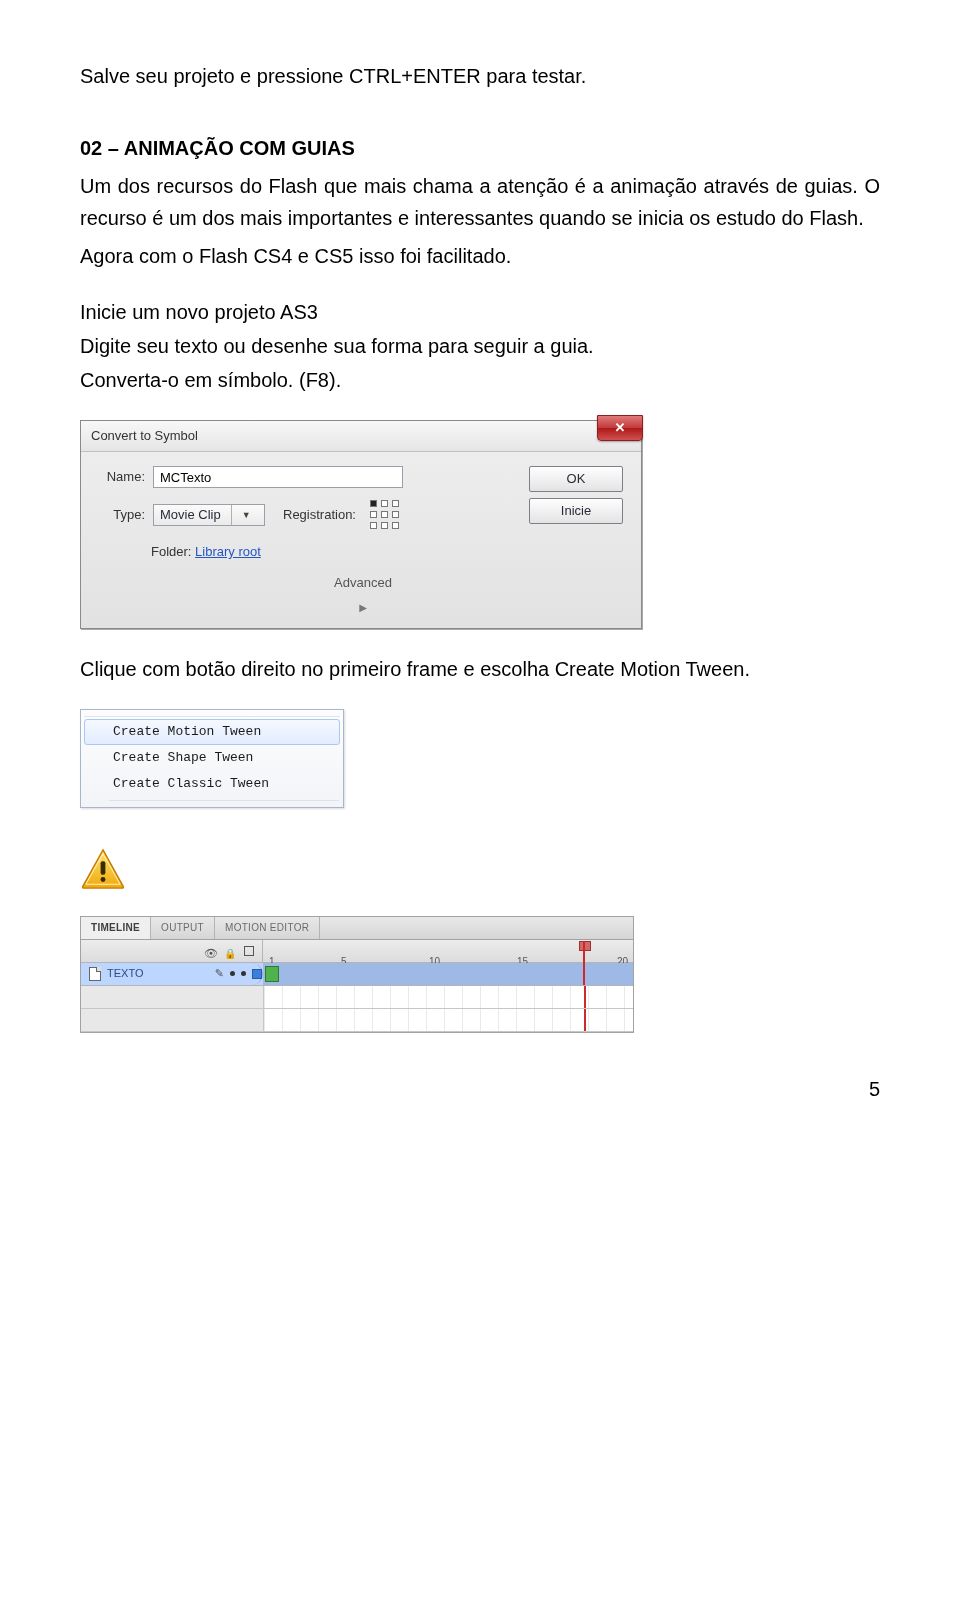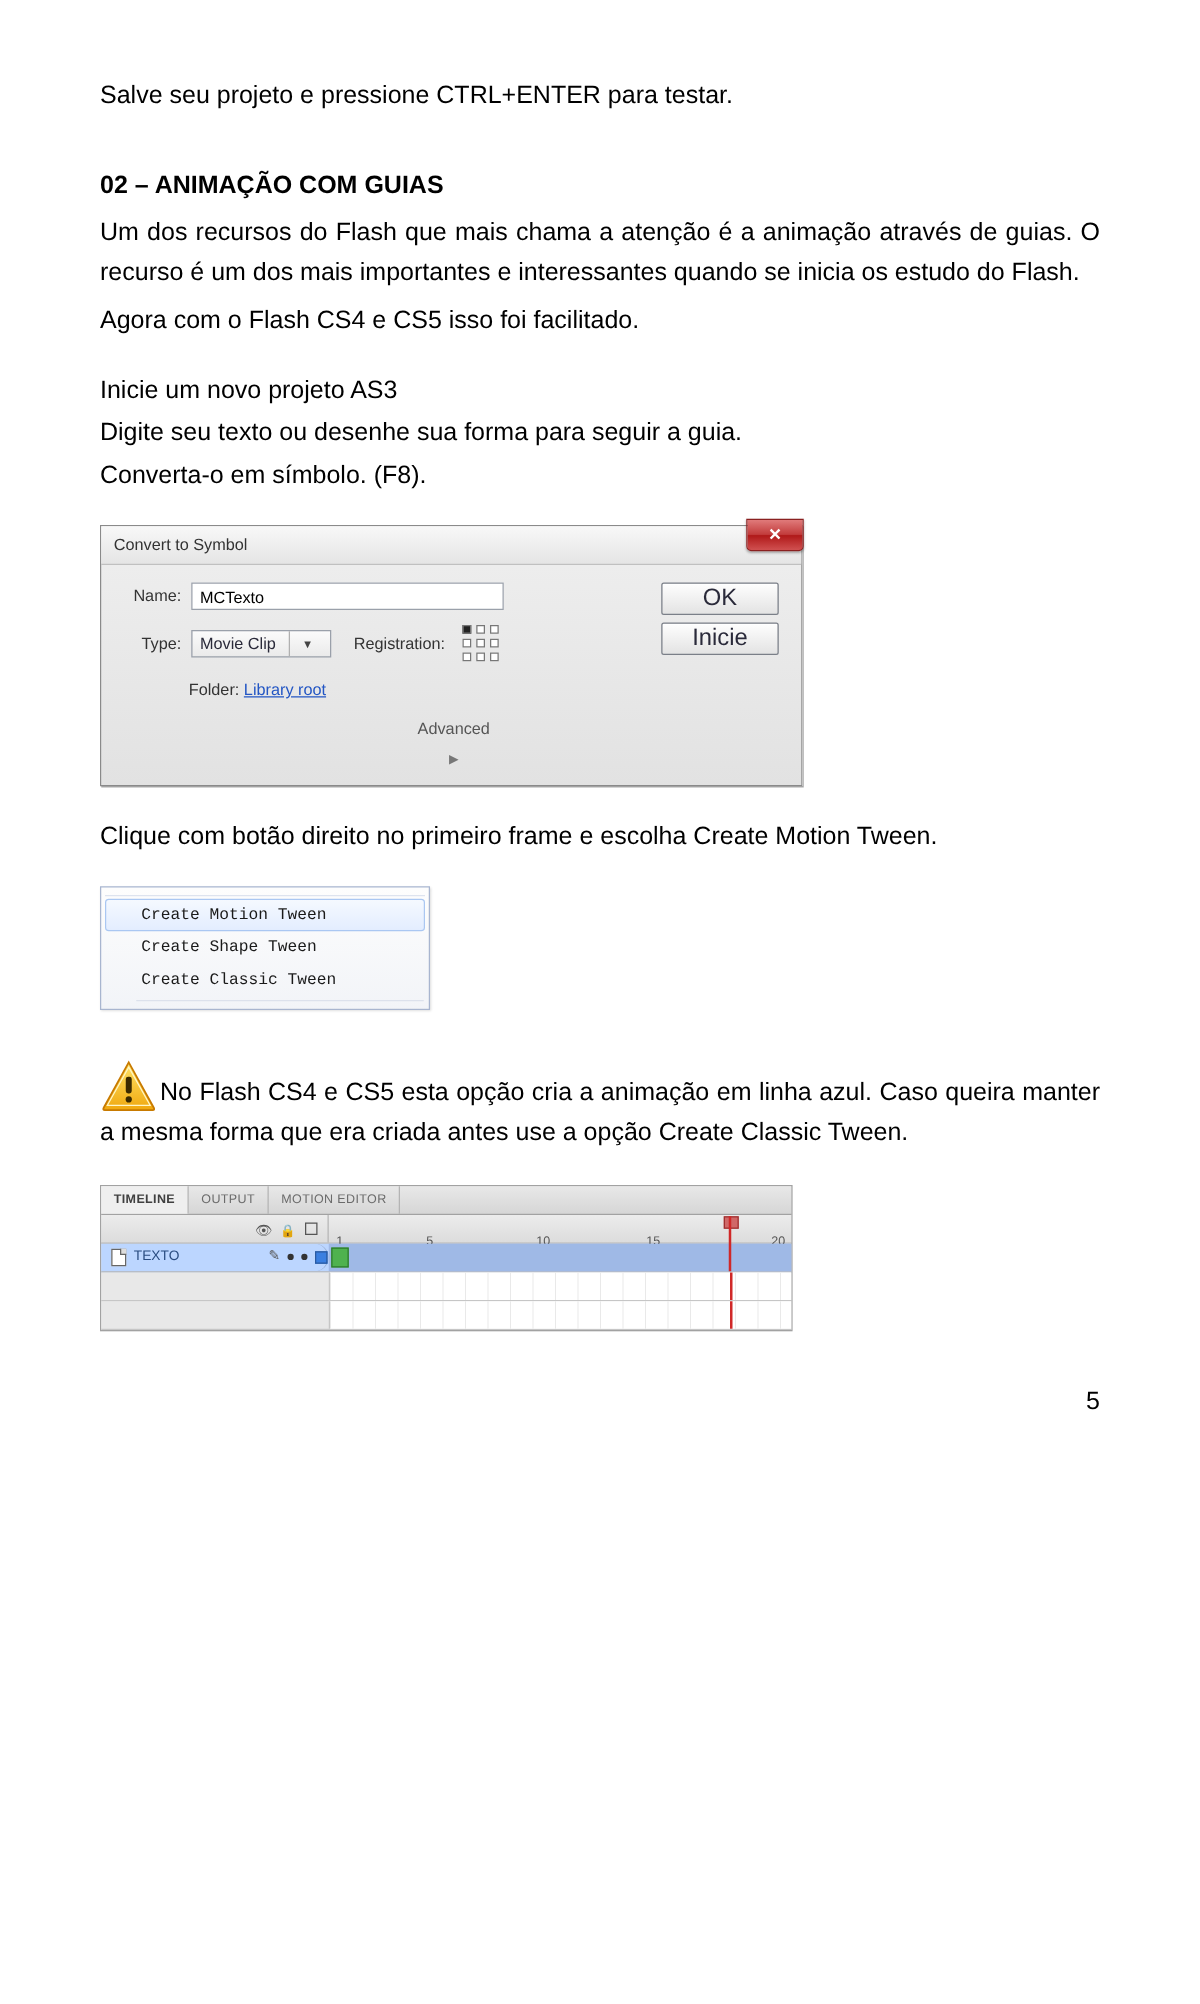--- a/index.html
+++ b/index.html
@@ -94,21 +94,21 @@
     background:#fff;
     box-sizing:border-box;
   }
   .reg-dot.sel { background:#222; }
   .dlg-btn {
     position:absolute;
     right:18px;
     width:92px; height:24px;
     border:1px solid #7a7f88;
     background:linear-gradient(#fefefe,#e3e3e3);
-    font-size:19px;
+    font-size:13px;
     display:flex; align-items:center; justify-content:center;
     border-radius:2px;
     box-shadow: inset 0 1px 0 #fff;
   }
   .btn-ok { top:14px; }
   .btn-cancel { top:46px; }
   .dlg-folder { margin:6px 0 10px 54px; color:#333;}
   .dlg-folder a { color:#2356c4; text-decoration:underline; cursor:pointer;}
   .dlg-adv { margin: 0 0 0 4px; color:#555; display:flex; align-items:center; gap:6px;flex-direction:column; }
   .tri { font-size:10px; color:#777; }
@@ -339,21 +339,21 @@
         <linearGradient id="g1" x1="0" y1="0" x2="0" y2="1">
           <stop offset="0" stop-color="#ffe46a"></stop>
           <stop offset="1" stop-color="#f0a80e"></stop>
         </linearGradient>
       </defs>
       <path d="M24 2 L45 40 Q46 42 44 42 L4 42 Q2 42 3 40 Z" fill="url(#g1)" stroke="#c87a00" stroke-width="1.5"></path>
       <path d="M24 6 L42 38 L6 38 Z" fill="none" stroke="#fff6c8" stroke-width="1"></path>
       <rect x="21.5" y="14" width="5" height="14" rx="2" fill="#3a2a00"></rect>
       <circle cx="24" cy="33" r="2.6" fill="#3a2a00"></circle>
     </svg>
-  </span><span class="note-text">No Flash CS4 e CS5 esta opção cria a animação em linha azul. Caso queira manter a mesma forma que era criada antes use a opção Create Classic Tween.</span>
+  </span>
 </p>
 
 <div class="tl-wrap">
   <div class="tl">
     <div class="tl-tabs">
       <div class="tl-tab active">TIMELINE</div>
       <div class="tl-tab">OUTPUT</div>
       <div class="tl-tab">MOTION EDITOR</div>
     </div>
     <div class="tl-header">

